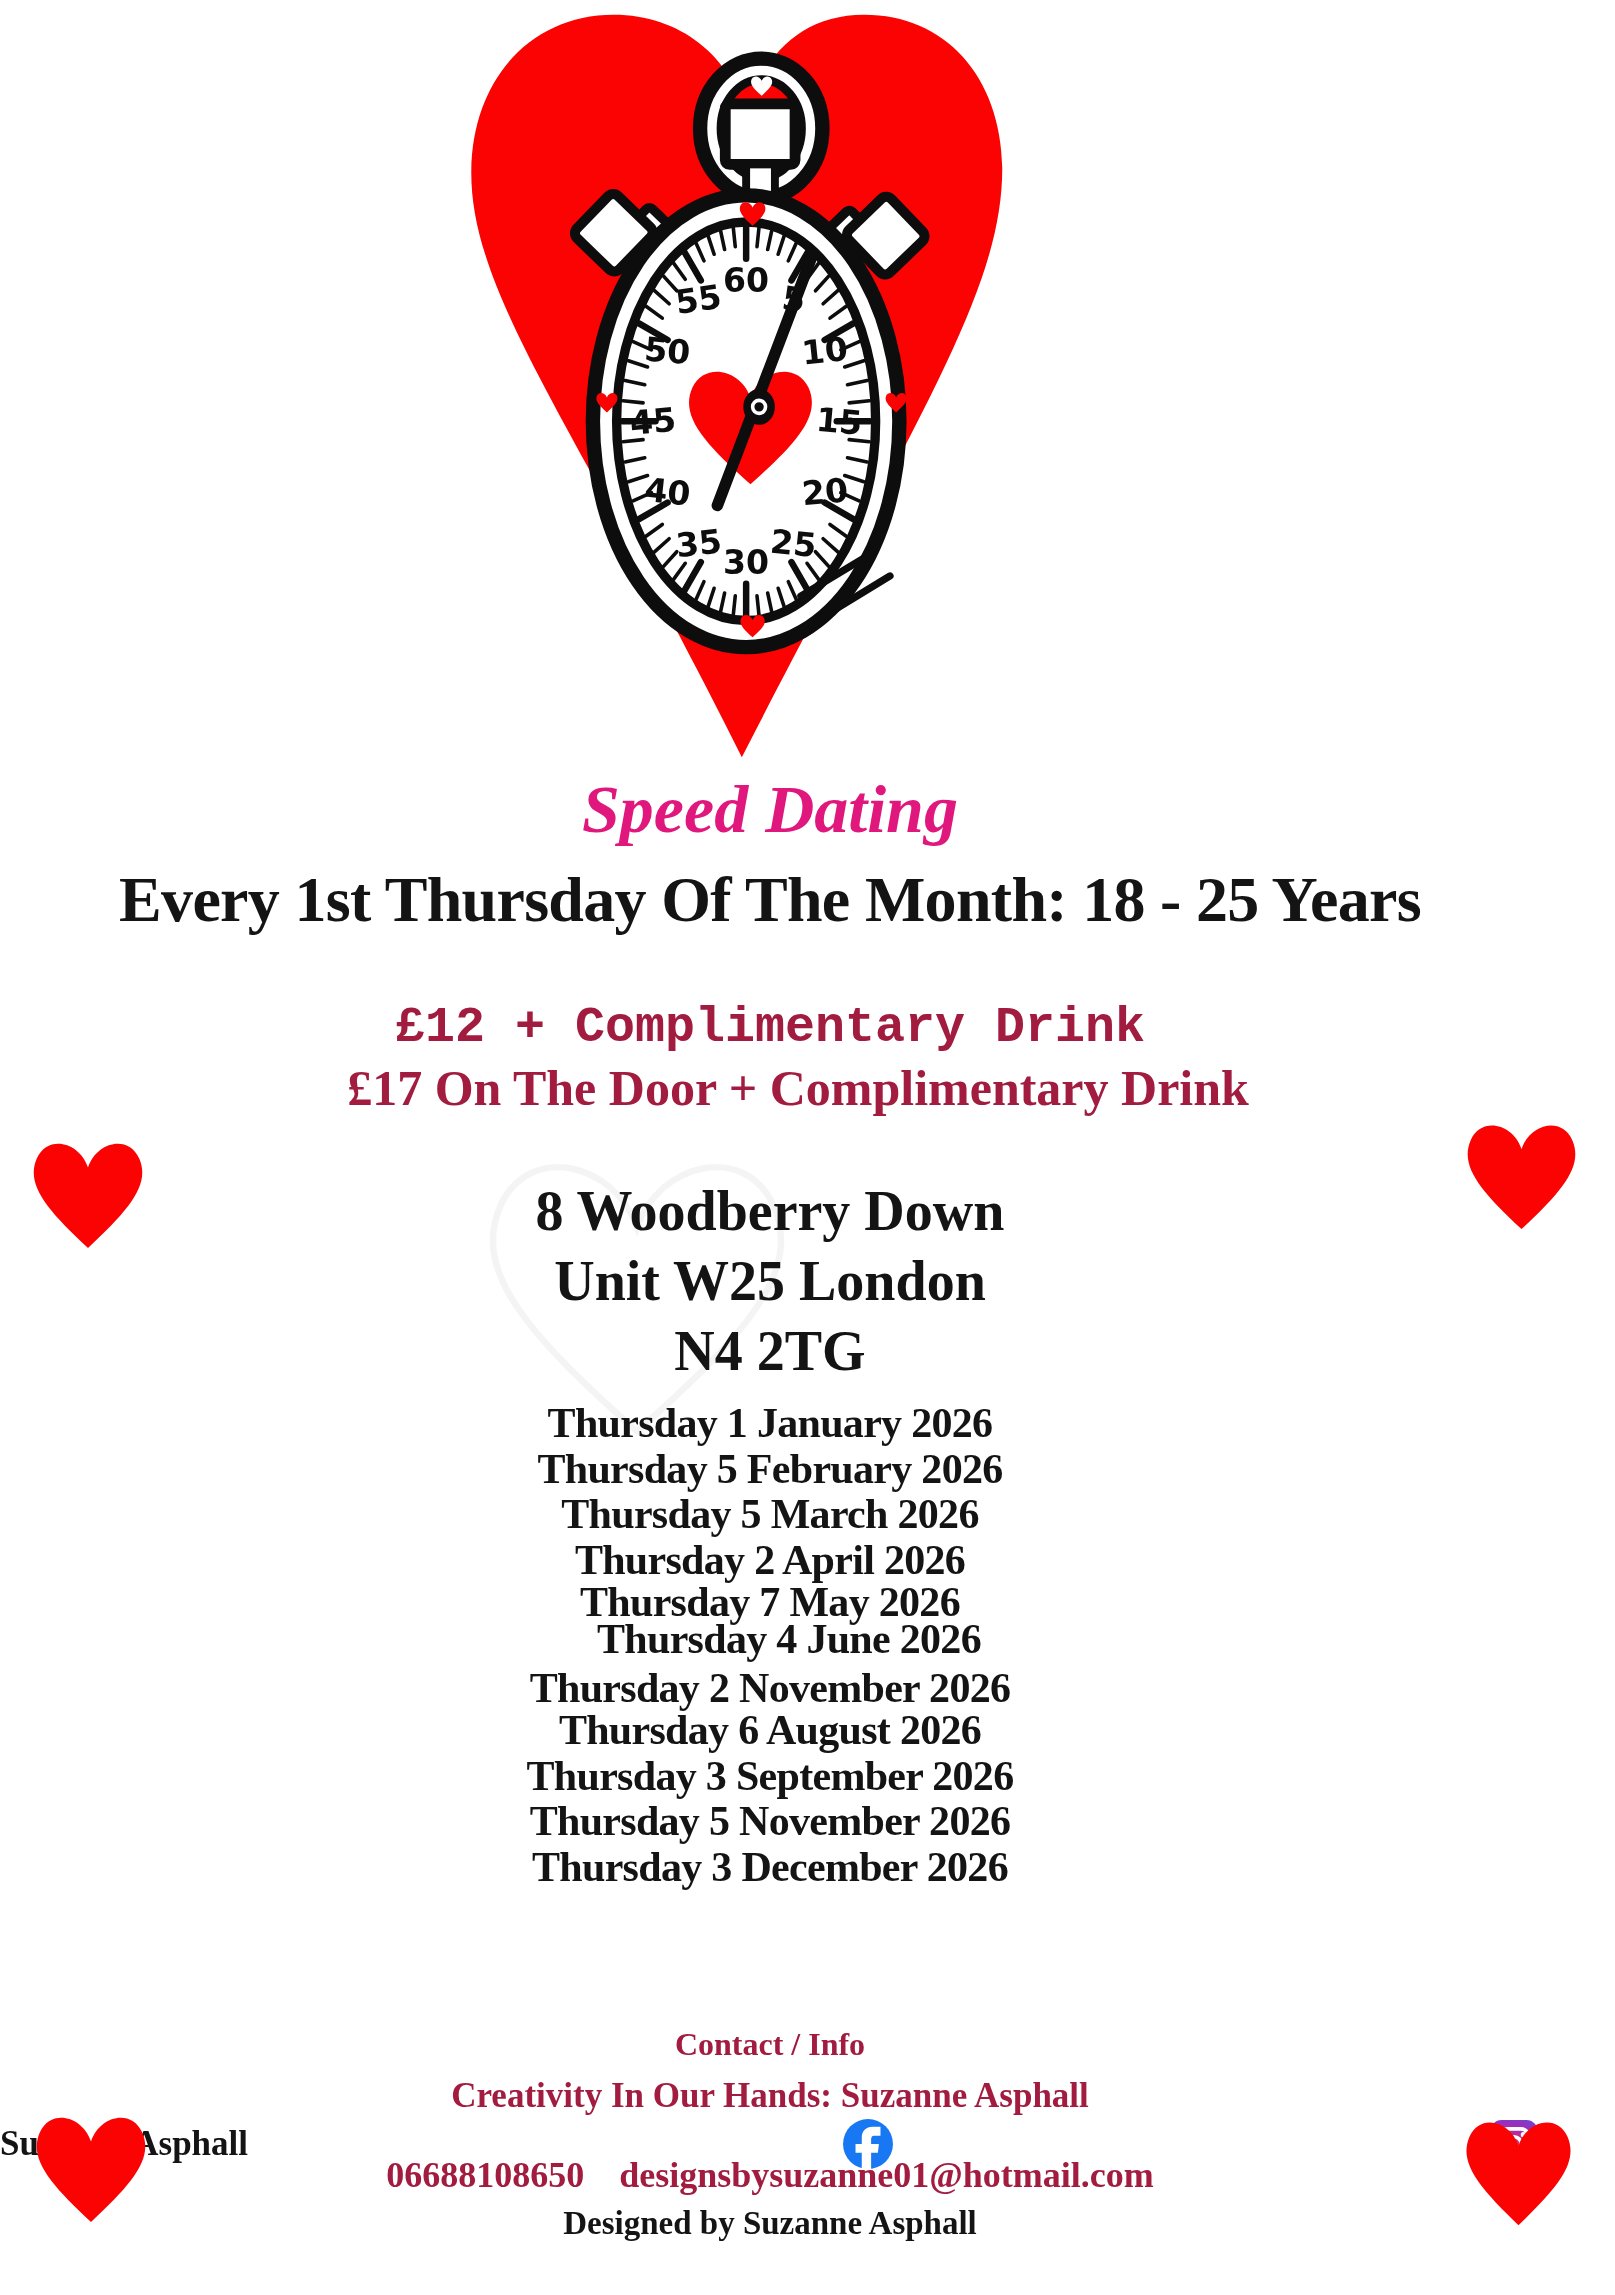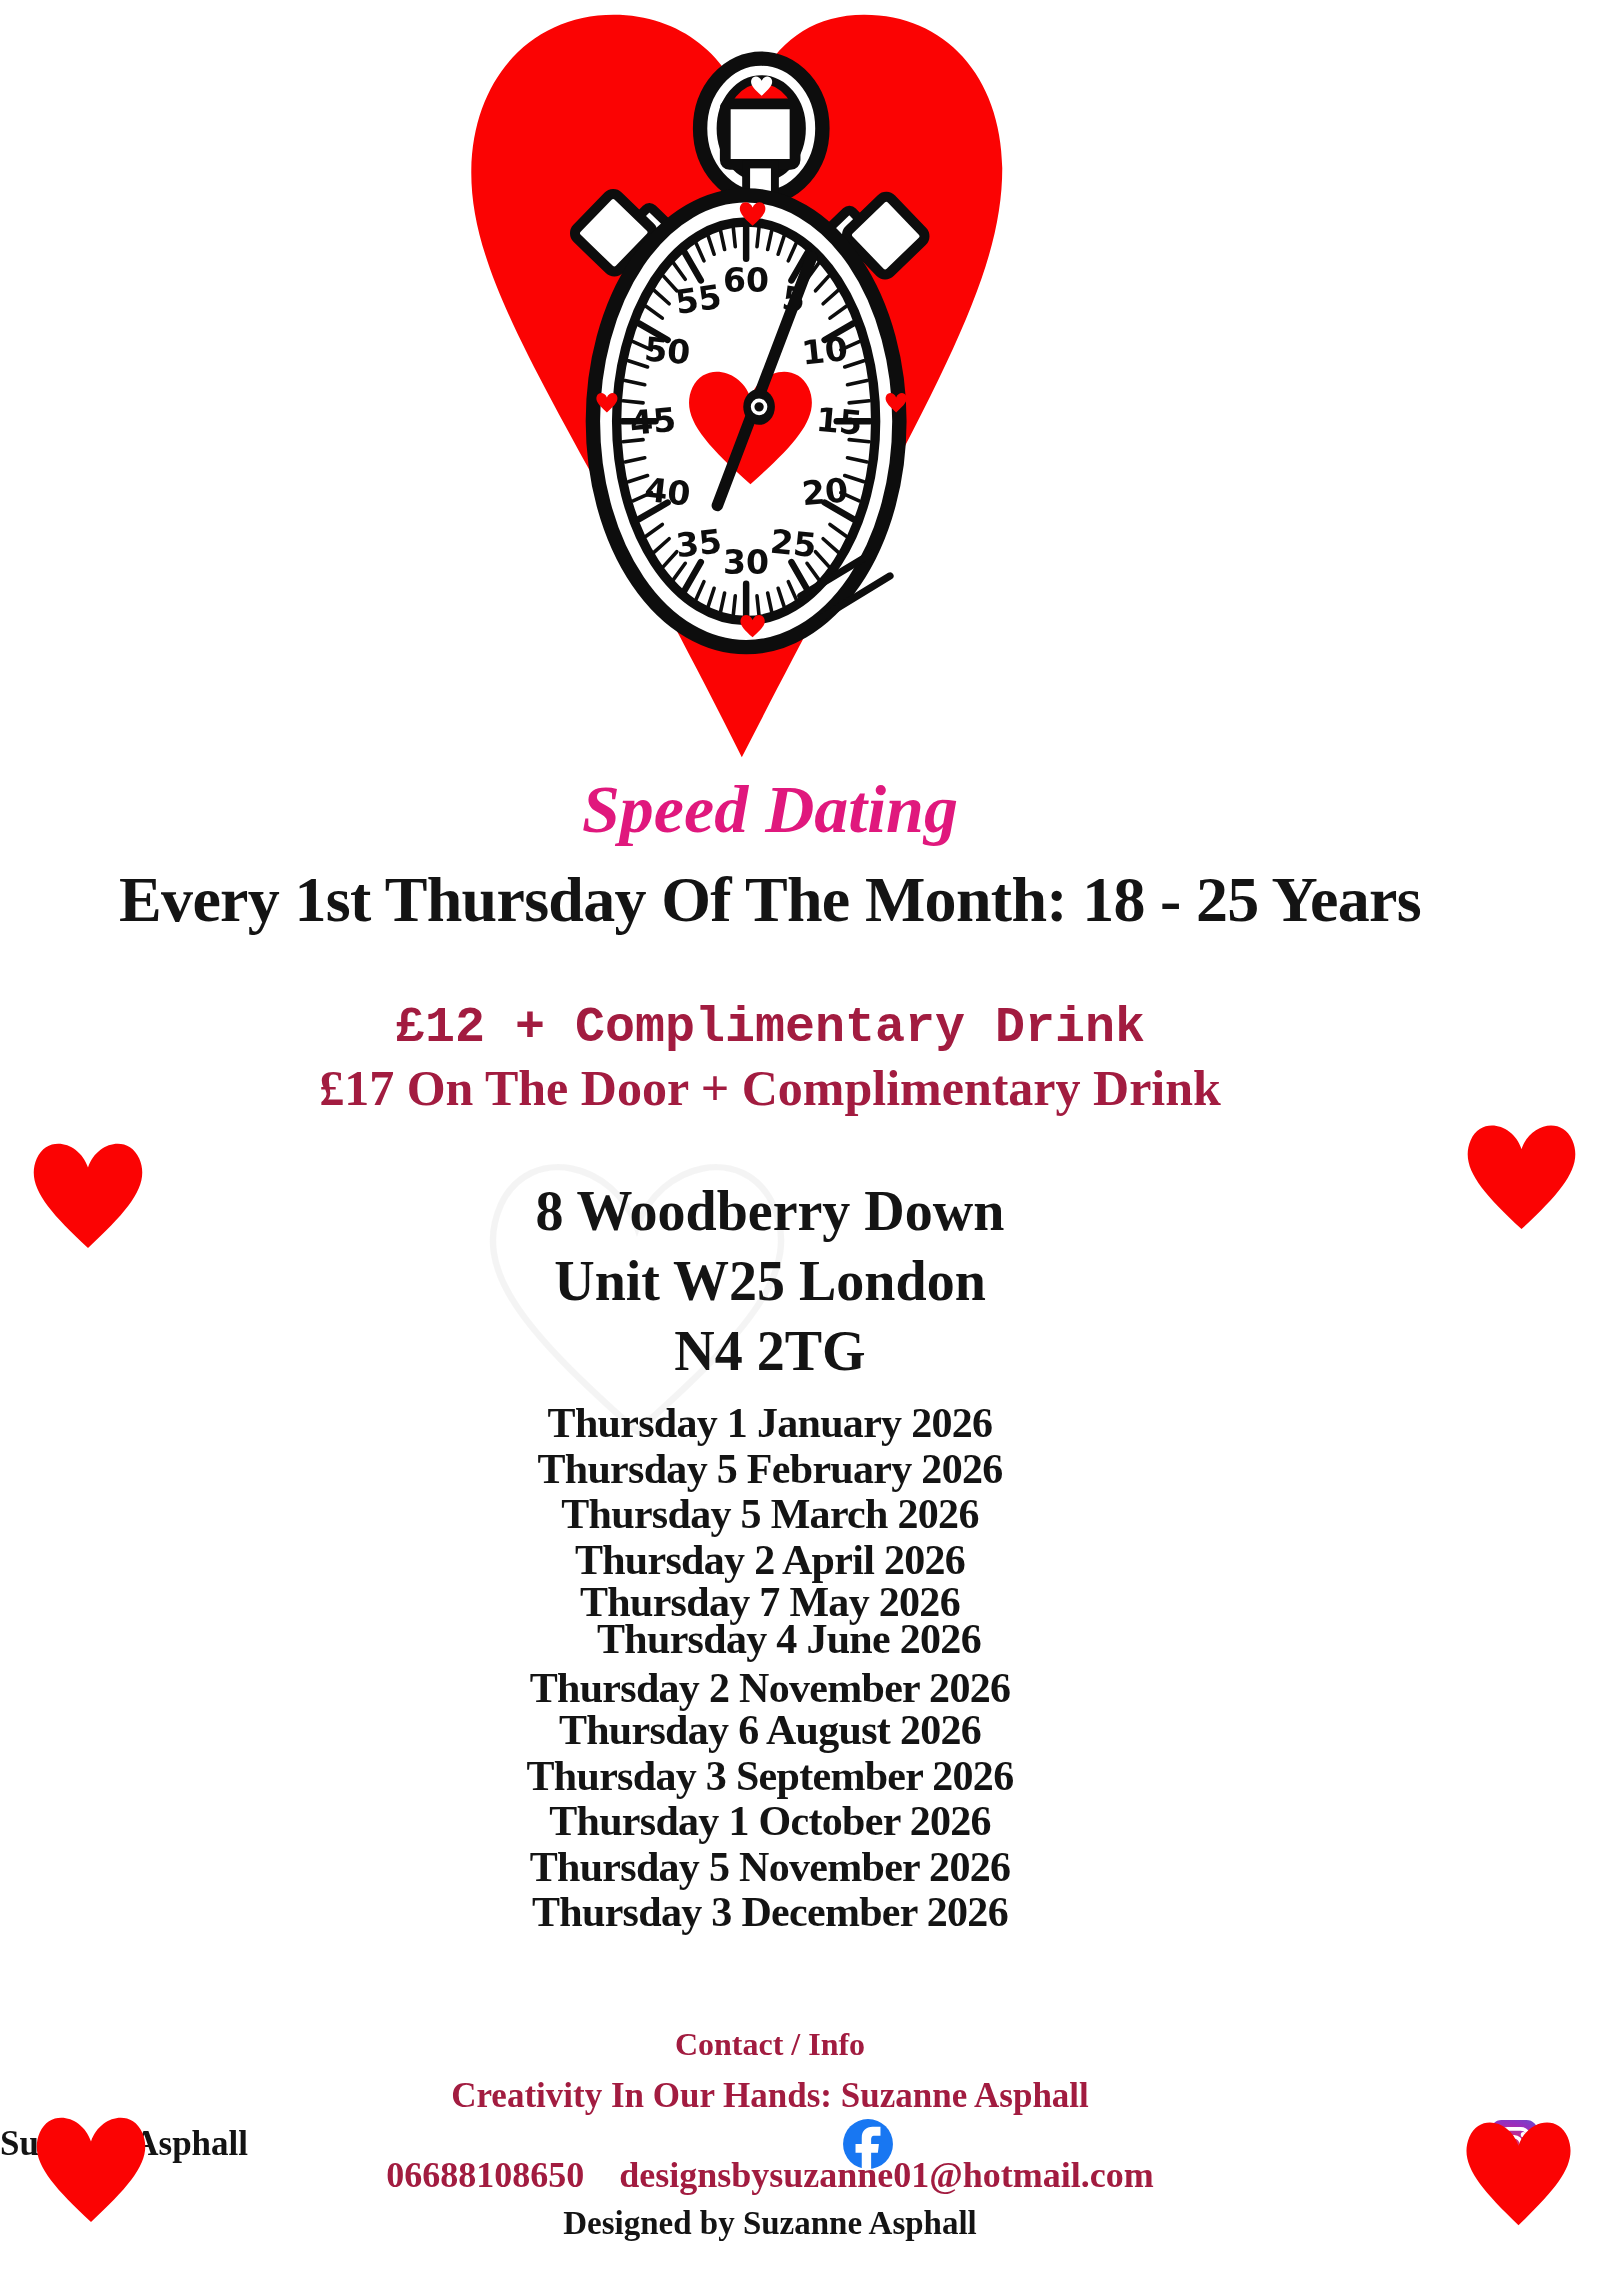--- a/index.html
+++ b/index.html
@@ -11,21 +11,21 @@
     font-family:"Liberation Serif","DejaVu Serif",serif;
     font-weight:bold;
     color:#151515;
   }
   .abs{position:absolute;left:0;width:1540px;text-align:center;line-height:1.08;}
   .hero{position:absolute;left:464px;top:8.6px;width:547px;height:754px;}
   .title{top:773px;font-size:68px;font-style:italic;color:#E0187D;}
   .schedule{top:865px;font-size:64px;letter-spacing:-0.7px;color:#141414;}
   .time{top:933px;font-size:51px;color:#A21C40;}
   .price1{top:1001px;font-size:50px;color:#A21C40;font-family:Liberation Mono, monospace;}
-  .price2{top:1061px;font-size:50px;color:#A21C40;}
+  .price2{top:1061px;font-size:50px;color:#A21C40;padding-left:28px;}
   .venue{top:1176px;font-size:56px;line-height:70px;color:#141414;}
   .venue p{margin:0;}
   .dates{top:1402px;font-size:42px;line-height:42px;letter-spacing:-0.7px;color:#141414;}
   .dates p{margin:0 0 3.6px;}
   .dates p:nth-child(4){margin-bottom:0;}
   .dates p:nth-child(5){margin-bottom:-5px;}
   .dates p:nth-child(6){margin-bottom:7.2px;margin-left:38px;}
   .dates p:nth-child(7){margin-bottom:0;}
   .contact-heading{top:2027px;font-size:32px;color:#A21C40;}
   .brand{top:2077px;font-size:35px;color:#A21C40;}
@@ -175,21 +175,20 @@
   <div class="abs dates">
     <p>Thursday 1 January 2026</p>
     <p>Thursday 5 February 2026</p>
     <p>Thursday 5 March 2026</p>
     <p>Thursday 2 April 2026</p>
     <p>Thursday 7 May 2026</p>
     <p>Thursday 4 June 2026</p>
     <p>Thursday 2 November 2026</p>
     <p>Thursday 6 August 2026</p>
     <p>Thursday 3 September 2026</p>
-    <p>Thursday 1 October 2026</p>
     <p>Thursday 5 November 2026</p>
     <p>Thursday 3 December 2026</p>
   </div>
 
   <div class="abs contact-heading">Contact / Info</div>
   <div class="abs brand">Creativity In Our Hands: Suzanne Asphall</div>
 
   <div class="abs name-row">
     <span>Suzanne Asphall</span>
     <svg viewBox="0 0 100 100" aria-hidden="true">

